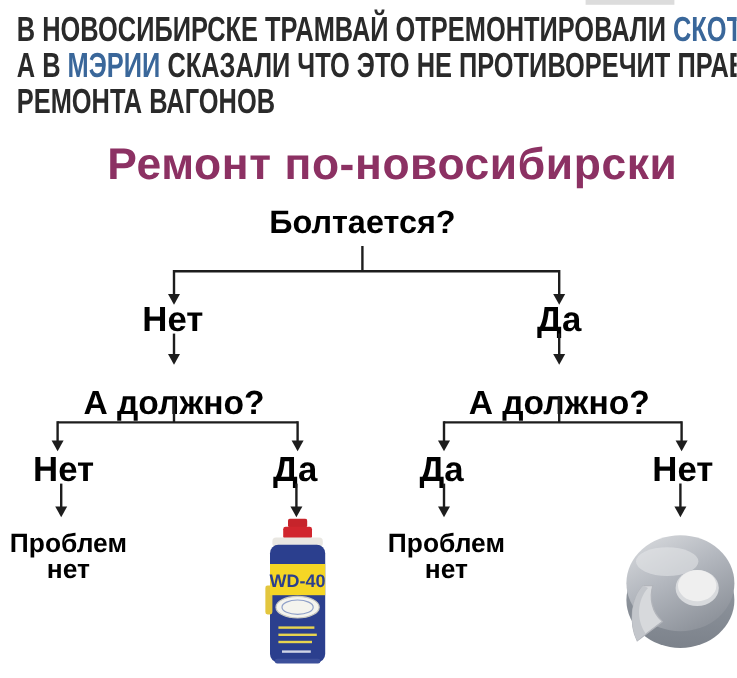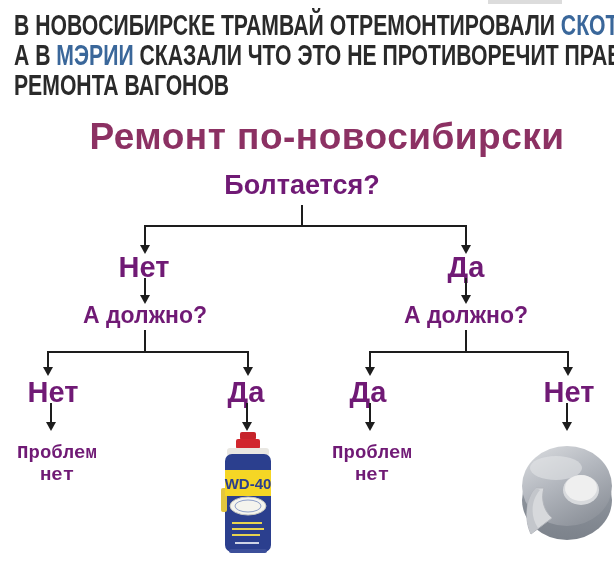--- a/index.html
+++ b/index.html
@@ -20,26 +20,26 @@
 
   
   .meme-title{
     position:absolute;top:116px;left:0;width:614px;text-align:center;
     font-size:37px;font-weight:700;color:#8c3163;letter-spacing:0.5px;padding-left:20px;
   }
 
   
   .fc-label{
     position:absolute;transform:translateX(-50%);white-space:nowrap;
-    color:#701a75;font-weight:700;text-align:center;
+    color:#000000;font-weight:700;text-align:center;
   }
   .fc-root{font-size:27px;}
   .fc-answer{font-size:29px;}
-  .fc-question{font-size:23px;}
-  .fc-result{font-size:19px;line-height:22px;white-space:normal;width:110px;font-family:Liberation Mono, monospace;}
+  .fc-question{font-size:28px;margin-top:18px;}
+  .fc-result{font-size:22px;line-height:22px;white-space:normal;width:110px;}
 
   .connectors{position:absolute;left:0;top:200px;width:614px;height:235px;}
 
   .wd40{position:absolute;left:221px;top:432px;width:54px;height:124px;}
   .tape{position:absolute;left:518px;top:438px;width:98px;height:112px;}
 </style>
 </head>
 <body>
 
 <div class="page">

